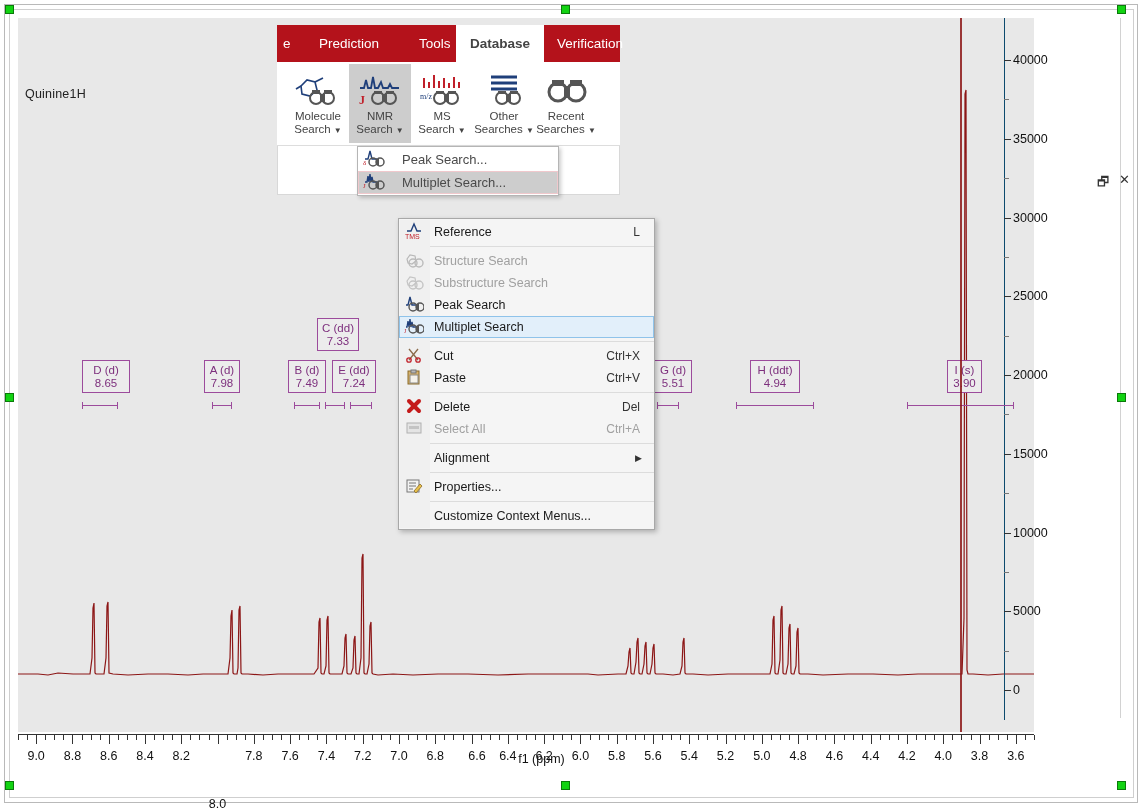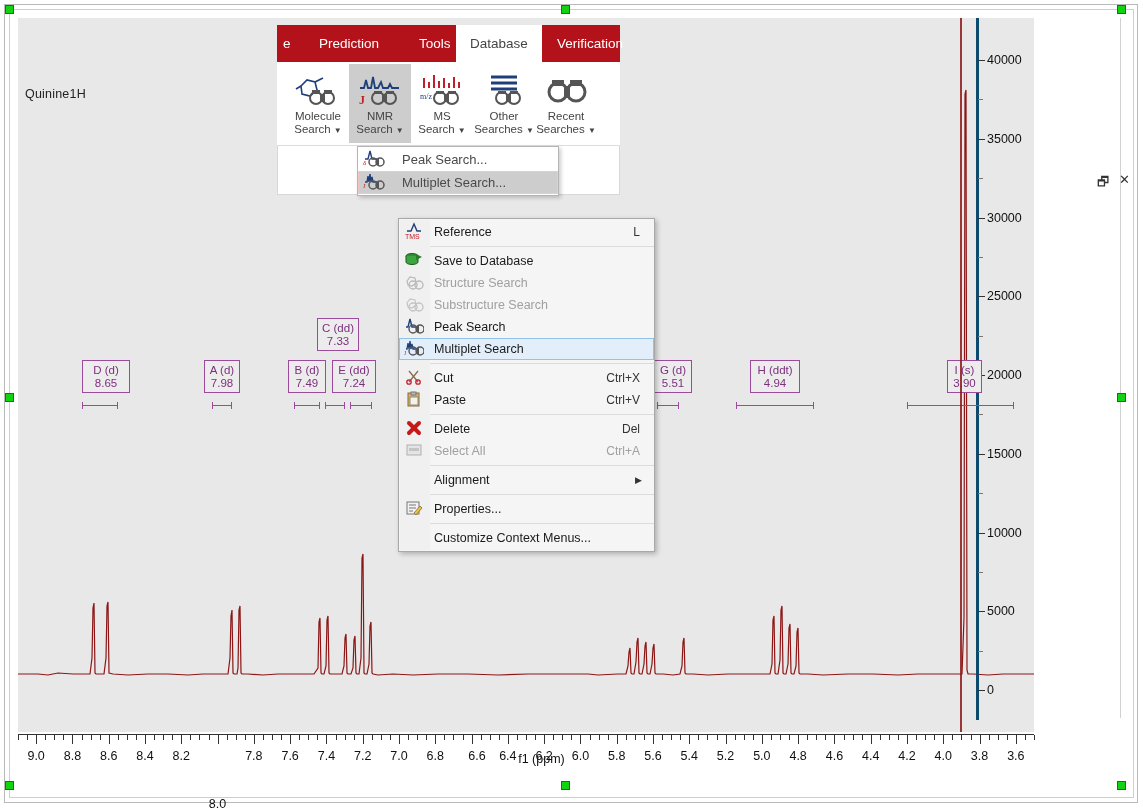--- a/index.html
+++ b/index.html
@@ -32,22 +32,22 @@
     background:#e8e8e8;
     box-sizing:border-box;
   }
   .spectrum-title{
     position:absolute;left:25px;top:87px;font-size:12.5px;color:#222;
     letter-spacing:.2px;
   }
 
   
   .yaxis{
-    position:absolute;left:976px;top:18px;width:4px;height:702px;
-    border-left:3px solid #0c4a6e;
+    position:absolute;left:1004px;top:18px;width:4px;height:702px;
+    border-left:1px solid #0c4a6e;
   }
   .ytick{position:absolute;left:-1px;width:7px;height:1px;background:#333;}
   .ytick.minor{width:5px;background:#777;}
   .ylabel{position:absolute;left:8px;font-size:12.5px;color:#111;
     transform:translateY(-50%);white-space:nowrap;}
   .ygrid-right{
     position:absolute;left:1120px;top:18px;width:1px;height:700px;background:#d2d2d2;
   }
 
   
@@ -433,21 +433,21 @@
     </div>
   <div class="axis-caption">
     <span>f1 (ppm)</span>
   </div>
 
   <div class="ribbon">
     <div class="ribbon-tabs">
       <div class="rtab" style="left:0px;width:28px;padding:0 6px;">e</div>
       <div class="rtab" style="left:28px;">Prediction</div>
       <div class="rtab" style="left:128px;">Tools</div>
-      <div class="rtab active" style="left:179px;">Database</div>
+      <div class="rtab active" style="left:179px;font-weight:bold;">Database</div>
       <div class="rtab" style="left:266px;">Verification</div>
     </div>
 
     <div class="ribbon-body">
       <div class="rgroup" style="left:10px;">
 
         <div class="ritem">
           <div class="icn">
             <svg width="46" height="36" viewBox="0 0 46 36">
               <path d="M6 14 L12 8 L20 10 L22 18 L15 24 L7 22 Z" fill="none" stroke="#1f3f7a" stroke-width="1.6"></path>
@@ -599,31 +599,20 @@
           <polyline points="3,9 7,9 10,2 13,9 17,9" fill="none" stroke="#1f3f7a" stroke-width="1.4"></polyline>
           <text x="1" y="17" font-size="7" fill="#c0202a" font-family="Liberation Sans, sans-serif">TMS</text>
         </svg>
       </span>
       <span class="ctx-tx">Reference</span>
       <span class="ctx-sc">L</span>
     </div>
 
     <div class="ctx-sep"></div>
 
-    <div class="ctx-item">
-      <span class="ctx-ic">
-        <svg width="20" height="16" viewBox="0 0 20 16">
-          <ellipse cx="8" cy="4" rx="6" ry="2.5" fill="#2f8f2f" stroke="#1a5c1a"></ellipse>
-          <path d="M2 4 v6 a6 2.5 0 0 0 12 0 V4" fill="#3da53d" stroke="#1a5c1a"></path>
-          <path d="M12 2 l6 3 -6 3 z" fill="#2a7a2a"></path>
-        </svg>
-      </span>
-      <span class="ctx-tx">Save to Database</span>
-      <span class="ctx-sc"></span>
-    </div>
 
     <div class="ctx-item disabled">
       <span class="ctx-ic">
         <svg width="20" height="16" viewBox="0 0 20 16">
           <path d="M3 7 L6 3 L11 4 L12 9 L8 12 L4 11 Z" fill="none" stroke="#b8b8b8" stroke-width="1.2"></path>
           <circle cx="9" cy="11" r="4" fill="none" stroke="#bbb" stroke-width="1.4"></circle>
           <circle cx="15" cy="11" r="4" fill="none" stroke="#bbb" stroke-width="1.4"></circle>
         </svg>
       </span>
       <span class="ctx-tx">Structure Search</span>

